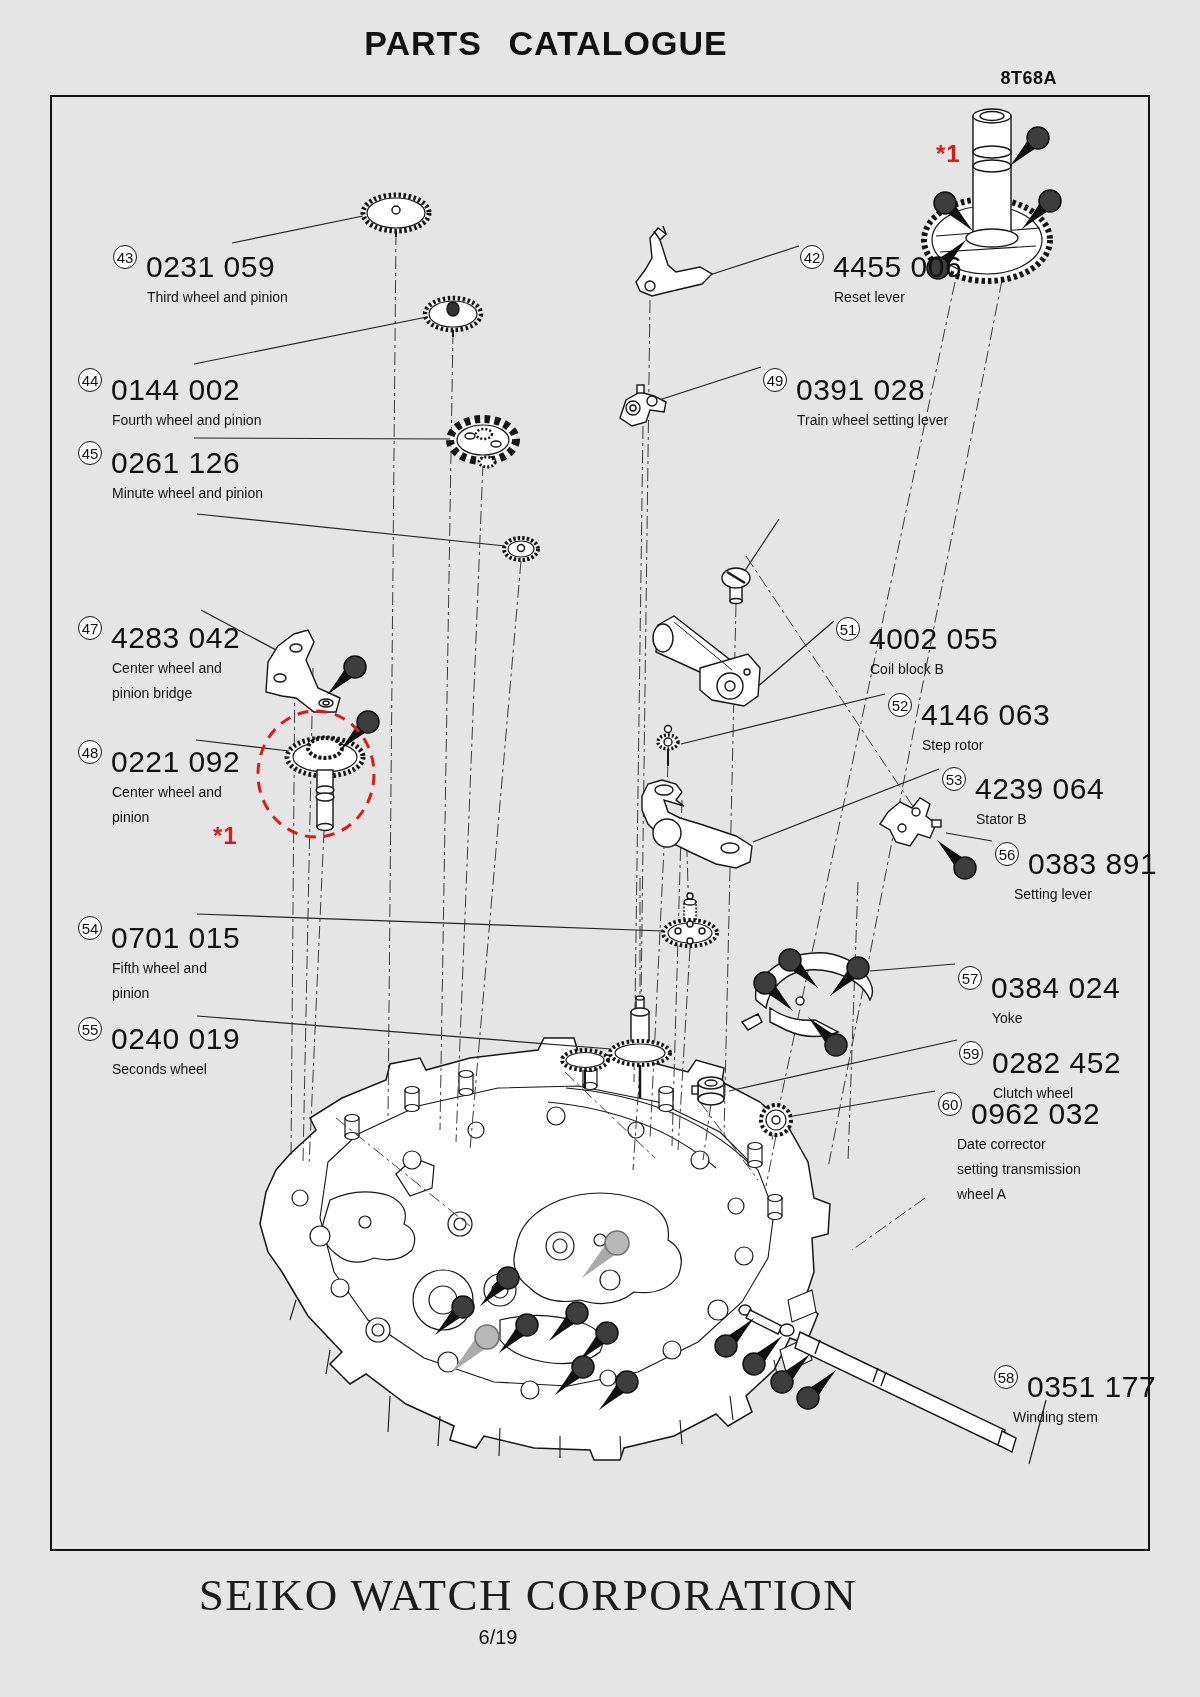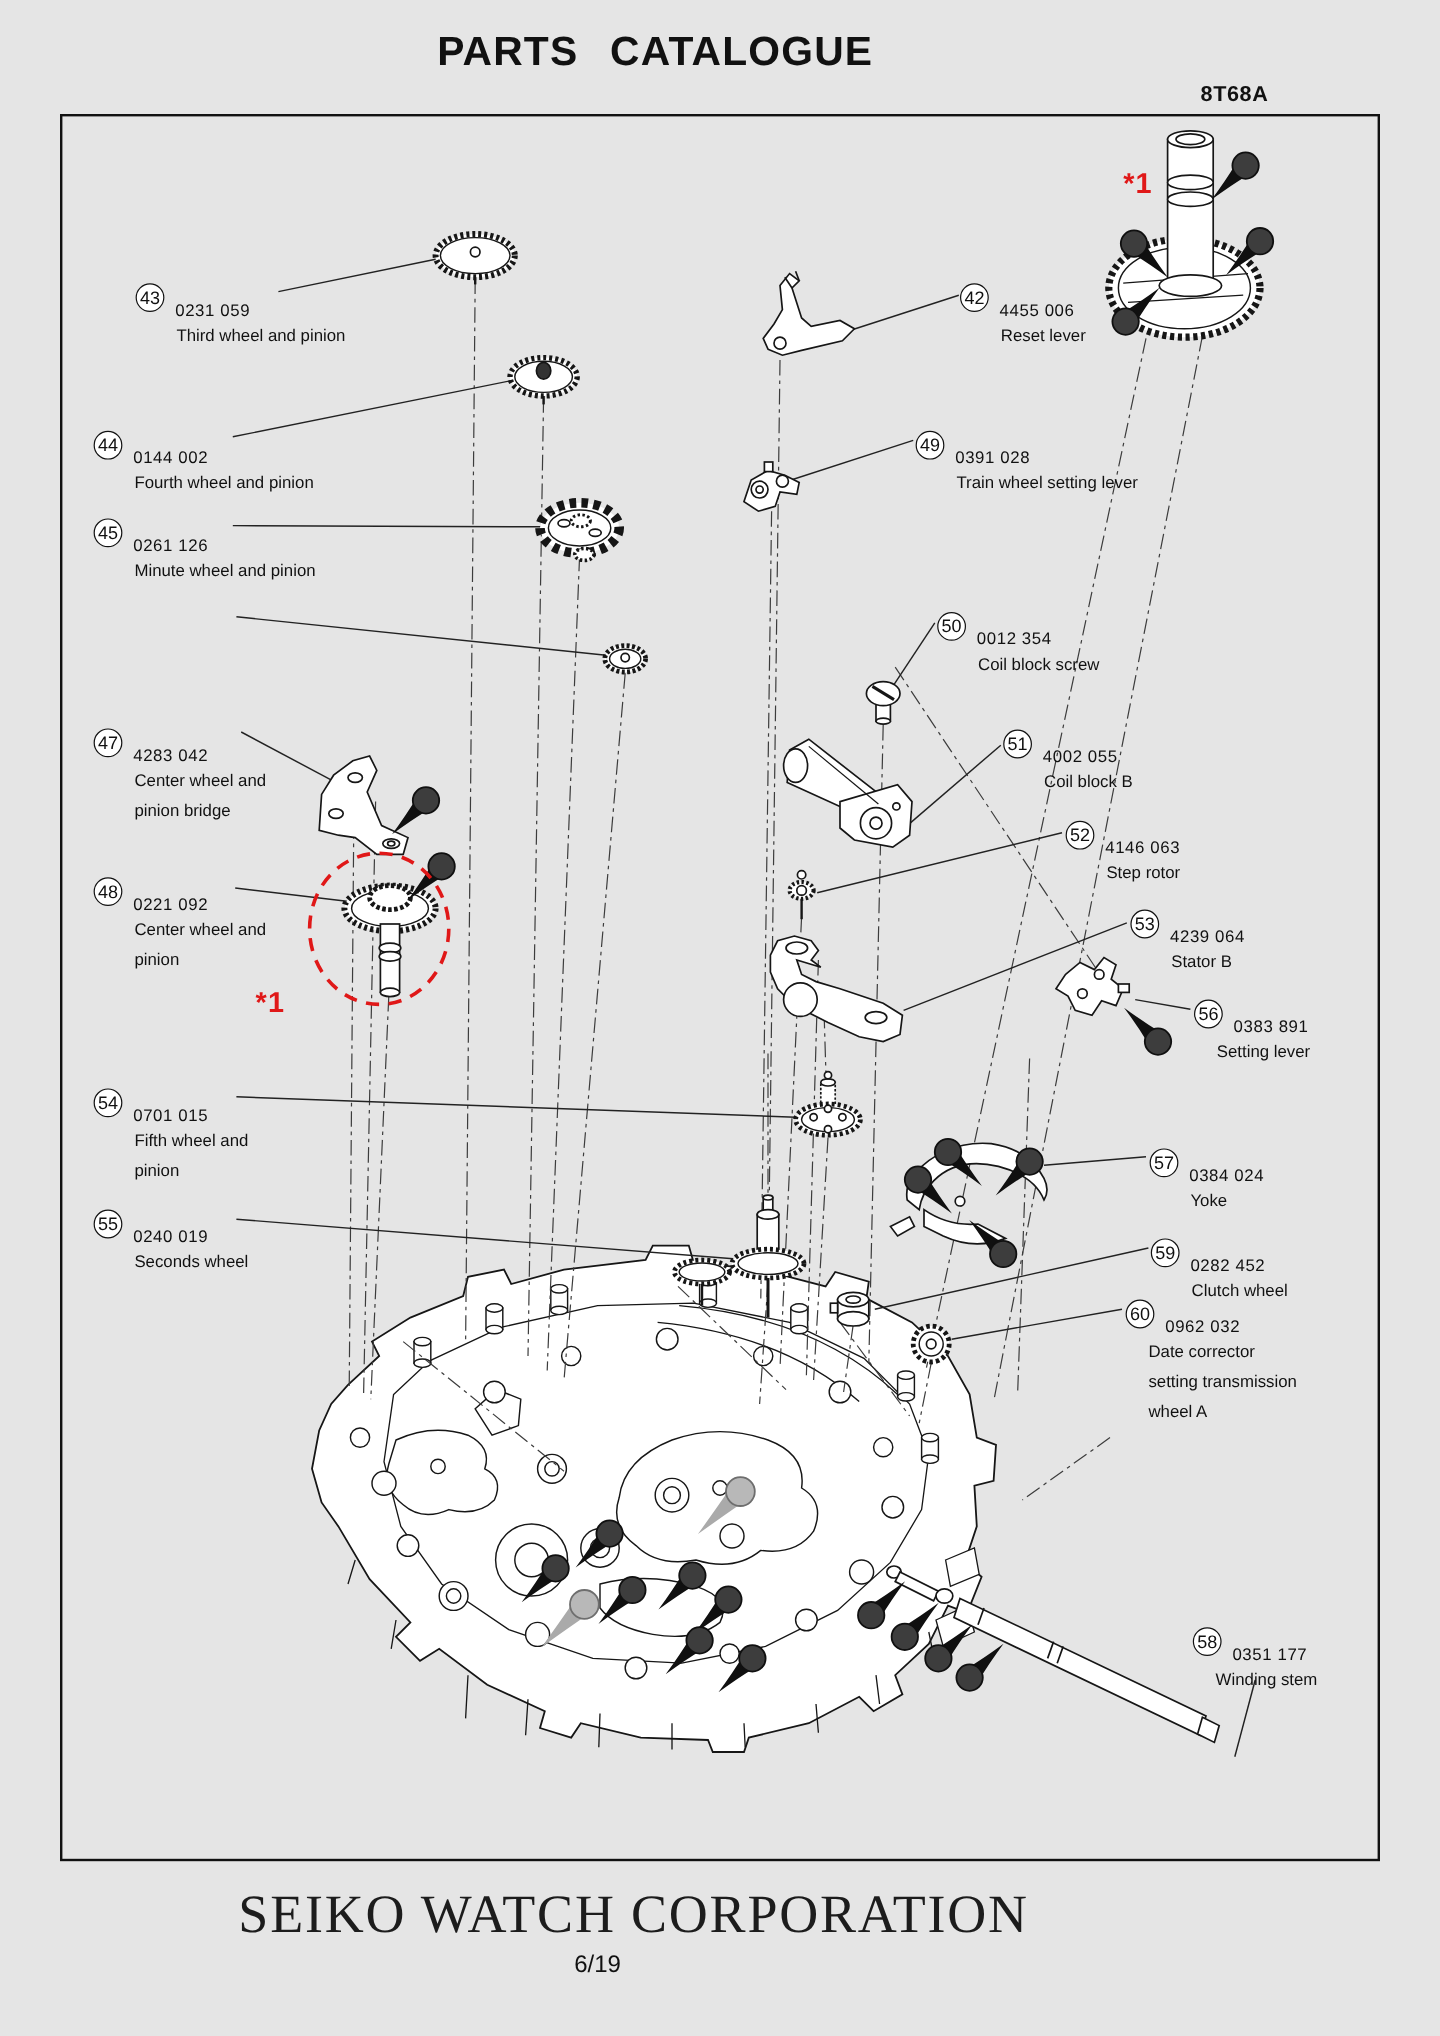--- a/index.html
+++ b/index.html
@@ -8,21 +8,21 @@
   .title{position:absolute;top:24px;left:546px;transform:translateX(-50%);
          font-size:34px;font-weight:bold;letter-spacing:1px;word-spacing:16px;white-space:nowrap;}
   .model{position:absolute;top:68px;right:143px;font-size:18px;font-weight:bold;letter-spacing:.5px;}
   .frame{position:absolute;left:50px;top:95px;width:1096px;height:1452px;border:2px solid #111;}
   svg.diagram{position:absolute;left:0;top:0;width:1200px;height:1697px;}
   .callout{position:absolute;white-space:nowrap;}
   .callout .row{display:flex;align-items:center;}
   .cnum{display:inline-flex;align-items:center;justify-content:center;width:24px;height:24px;
         border:1.8px solid #111;border-radius:50%;font-size:15px;box-sizing:border-box;
         background:#fff;flex:none;}
-  .code{font-size:14px;margin-left:9px;letter-spacing:.5px;margin-top:20px;}
+  .code{font-size:30px;margin-left:9px;letter-spacing:.5px;margin-top:20px;}
   .pname{font-size:14px;line-height:25px;margin-left:34px;margin-top:1px;white-space:pre-line;}
   .tight .pname{margin-left:19px;}
   .note{position:absolute;color:#e01818;font-weight:bold;font-size:24px;letter-spacing:1px;}
   .footer{position:absolute;top:1569px;left:528px;transform:translateX(-50%);
           font-family:"Liberation Serif",serif;font-size:45px;letter-spacing:1.5px;color:#1c1c1c;white-space:nowrap;text-align:center;}
   .pagenum{position:absolute;top:1626px;left:498px;transform:translateX(-50%);font-size:20px;}
 </style>
 </head>
 <body>
 
@@ -445,27 +445,20 @@
       </div>
     <div class="pname">Reset lever</div>
   </div>
   <div class="callout" style="left:763px;top:353px">
     <div class="row">
         <span class="cnum">49</span>
         <span class="code">0391 028</span>
       </div>
     <div class="pname">Train wheel setting lever</div>
   </div>
-  <div class="callout" style="left:781px;top:504px">
-    <div class="row">
-        <span class="cnum">50</span>
-        <span class="code">0012 354</span>
-      </div>
-    <div class="pname">Coil block screw</div>
-  </div>
   <div class="callout" style="left:836px;top:602px">
     <div class="row">
         <span class="cnum">51</span>
         <span class="code">4002 055</span>
       </div>
     <div class="pname">Coil block B</div>
   </div>
   <div class="callout" style="left:888px;top:678px">
     <div class="row">
         <span class="cnum">52</span>

